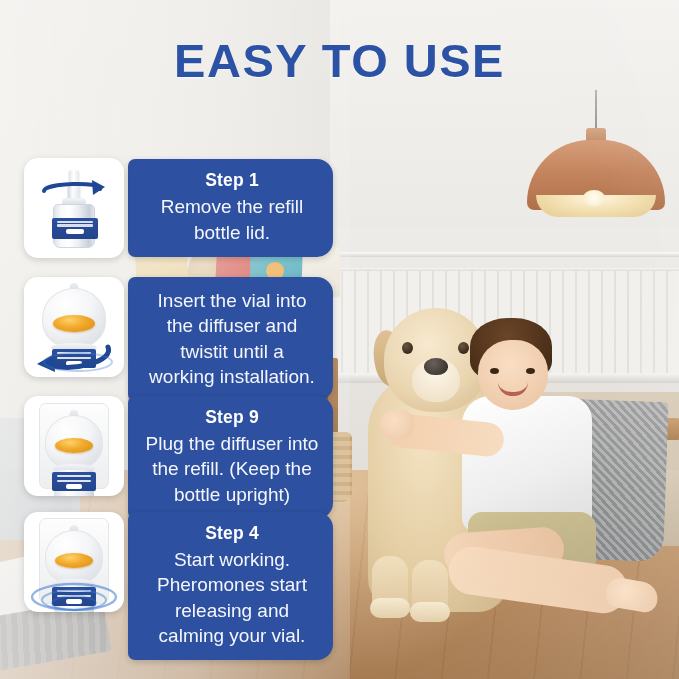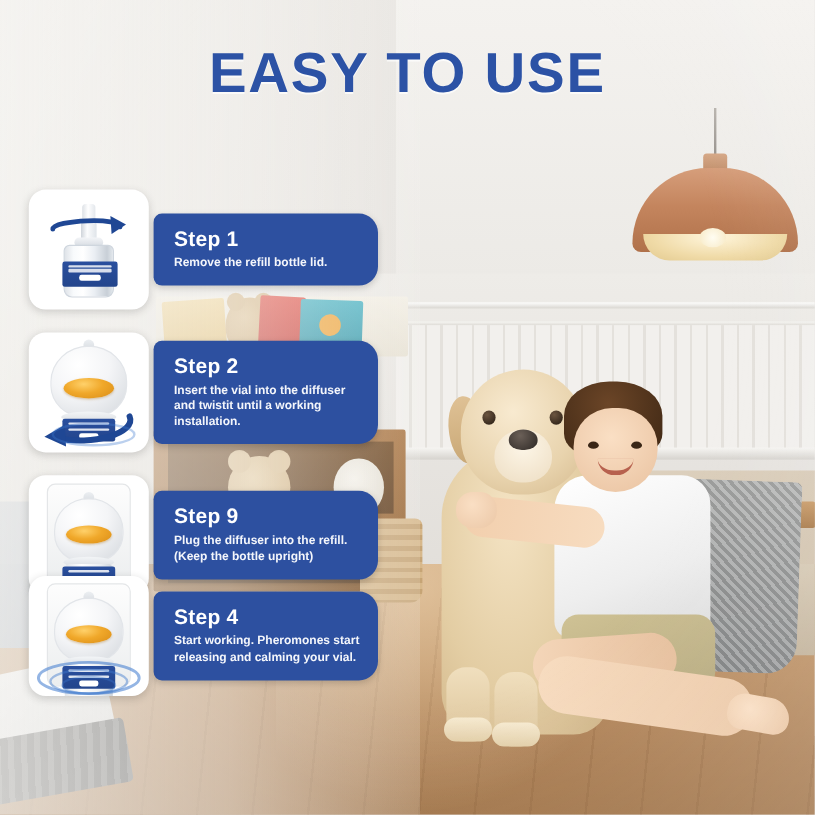--- a/index.html
+++ b/index.html
@@ -301,37 +301,38 @@
     overflow:hidden;
     z-index:3;
   }
 
   .card{
     position:relative;
     margin-left:4px;
     background:#2d50a0;
     border-radius:7px 16px 16px 7px;
     padding:11px 14px 12px 17px;
-    width:187px;
+    width:205px;
     align-self:center;
     box-shadow:0 2px 6px rgba(0,0,0,.18);
     z-index:2;
+    text-align:center;
   }
   .card h3{
     color:#ffffff;
     font-size:17.5px;
     font-weight:bold;
     margin-bottom:3px;
     letter-spacing:.2px;
   }
   .card p{
     color:#f4f6fb;
-    font-size:10px;
+    font-size:19px;
     line-height:1.33;
-    font-weight:700;
+    font-weight:400;
   }
 
   
   .art{ position:absolute; inset:0; }
 
   .bottle{
     position:absolute; left:50%; transform:translateX(-50%);
     width:42px;
   }
   .btl-body{
@@ -545,21 +546,20 @@
           <b></b>
         </div>
       <svg class="rot-arrow" style="left:6px; top:60px;" width="88" height="38" viewBox="0 0 88 38">
         <path d="M78 10 C84 24, 46 35, 18 28" fill="none" stroke="#1f4794" stroke-width="5" stroke-linecap="round"></path>
         <path d="M24 17 L7 27 L25 35 Z" fill="#1f4794"></path>
         <ellipse cx="48" cy="25" rx="34" ry="9" fill="none" stroke="rgba(60,120,205,.35)" stroke-width="2"></ellipse>
       </svg>
     </div>
   </div>
   <div class="card">
-    <h3>Step 2</h3>
     <p>Insert the vial into the diffuser and twistit until a working installation.</p>
   </div>
 </div>
 
 <div class="step-row" style="top:396px;">
   <div class="thumb">
     <div class="art">
       <div class="outlet" style="top:7px;"></div>
       <div class="dome-top" style="top:14px;"></div>
       <div class="dome" style="top:19px; width:58px; height:54px;"></div>
@@ -572,21 +572,21 @@
           <b></b>
         </div>
     </div>
   </div>
   <div class="card">
     <h3>Step 9</h3>
     <p>Plug the diffuser into the refill. (Keep the bottle upright)</p>
   </div>
 </div>
 
-<div class="step-row" style="top:480px;">
+<div class="step-row" style="top:512px;">
   <div class="thumb">
     <div class="art">
       <div class="outlet" style="top:6px;"></div>
       <div class="dome-top" style="top:13px;"></div>
       <div class="dome" style="top:18px; width:58px; height:54px;"></div>
       <div class="vial" style="top:41px; width:38px; height:15px;"></div>
       <div class="base-ring" style="top:67px; width:42px;"></div>
       <div class="plug-body" style="top:73px;"></div>
       <div class="plug-label" style="top:75px;">
           <i></i>

